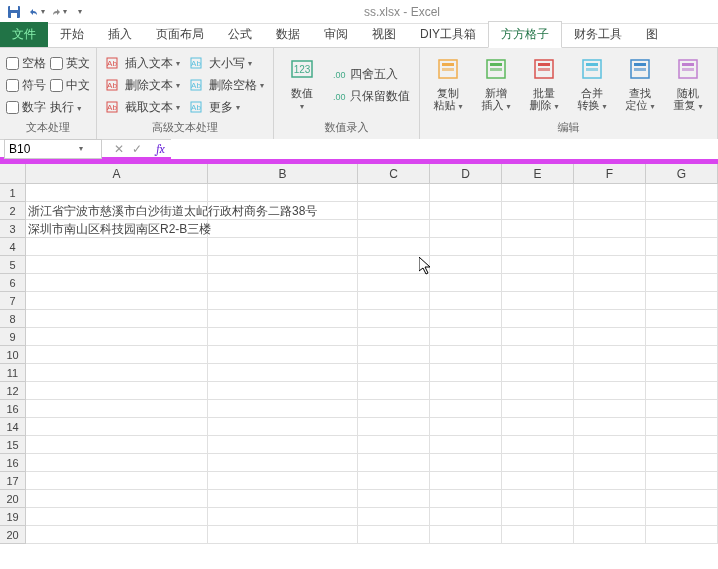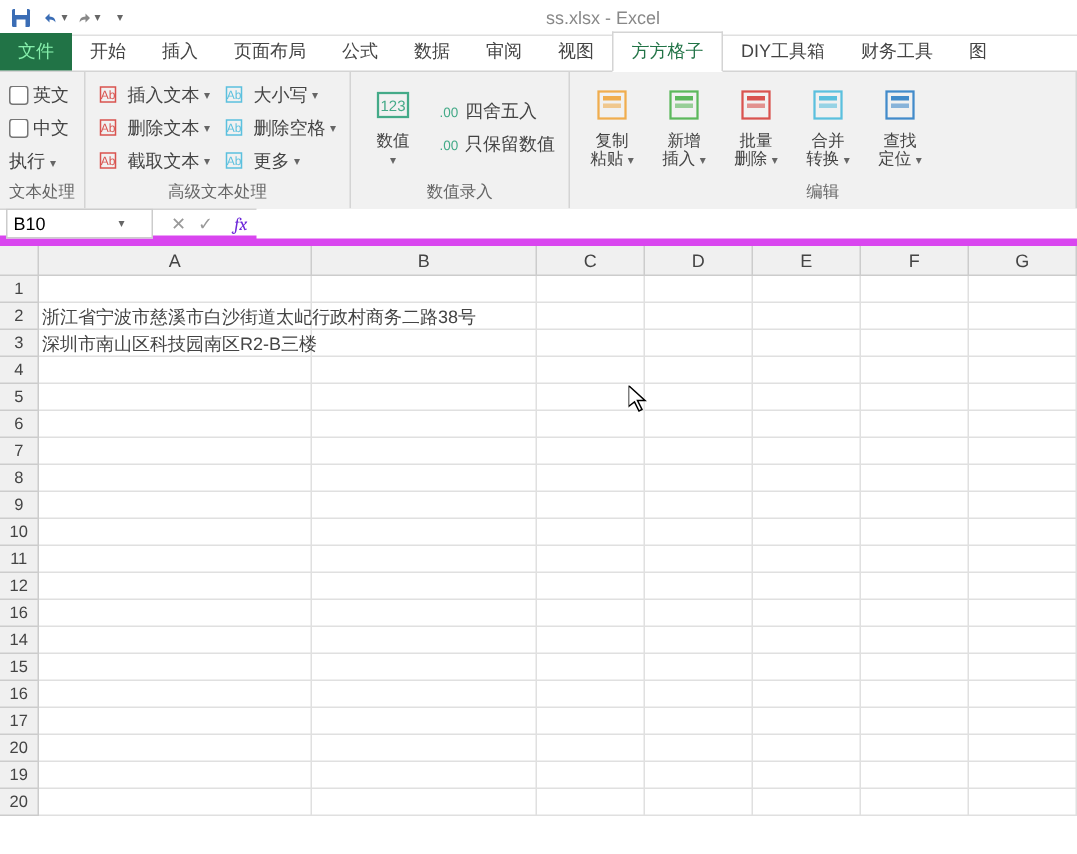--- a/index.html
+++ b/index.html
@@ -84,29 +84,43 @@
 
 <div class="tabs">
   <div class="tab file">文件</div>
 <div class="tab">开始</div>
     <div class="tab">插入</div>
     <div class="tab">页面布局</div>
     <div class="tab">公式</div>
     <div class="tab">数据</div>
     <div class="tab">审阅</div>
     <div class="tab">视图</div>
+    <div class="tab">DIY工具箱</div>
     <div class="tab active">方方格子</div>
-    <div class="tab">DIY工具箱</div>
     <div class="tab">财务工具</div>
     <div class="tab">图</div>
   </div>
 
 <div class="ribbon">
   <div class="ribbon-group">
     <div class="group-content">
+      <div class="stack" id="checks1">
+          <label class="chk-item">
+            <input type="checkbox" style="">
+            <span>空格</span>
+          </label>
+          <label class="chk-item">
+            <input type="checkbox" style="">
+            <span>符号</span>
+          </label>
+          <label class="chk-item">
+            <input type="checkbox" style="">
+            <span>数字</span>
+          </label>
+        </div>
       <div class="stack" id="checks2">
           <label class="chk-item">
             <input type="checkbox" style="">
             <span>英文</span>
           </label>
           <label class="chk-item">
             <input type="checkbox" style="">
             <span>中文</span>
           </label>
           <label class="chk-item">
@@ -245,20 +259,30 @@
         </div>
         <div class="big-btn">
           <div class="ico">
             <svg width="24" height="24" viewBox="0 0 24 24">
               <rect x="3" y="3" width="18" height="18" fill="none" stroke="#428bca" stroke-width="1.5"></rect>
               <rect x="6" y="6" width="12" height="3" fill="#428bca"></rect>
               <rect x="6" y="11" width="12" height="3" fill="#428bca" opacity="0.6"></rect>
             </svg>
           </div>
           <div class="lbl">查找<br>定位 <span class="drop-arrow">▾</span></div>
+        </div>
+        <div class="big-btn">
+          <div class="ico">
+            <svg width="24" height="24" viewBox="0 0 24 24">
+              <rect x="3" y="3" width="18" height="18" fill="none" stroke="#c080d0" stroke-width="1.5"></rect>
+              <rect x="6" y="6" width="12" height="3" fill="#c080d0"></rect>
+              <rect x="6" y="11" width="12" height="3" fill="#c080d0" opacity="0.6"></rect>
+            </svg>
+          </div>
+          <div class="lbl">随机<br>重复 <span class="drop-arrow">▾</span></div>
         </div>
       </div>
     <div class="group-label">编辑</div>
   </div>
 </div>
 
 <div class="namebox-row">
   <div class="namebox">
     <input value="B10" style="">
     <span class="drop-arrow">▾</span>

